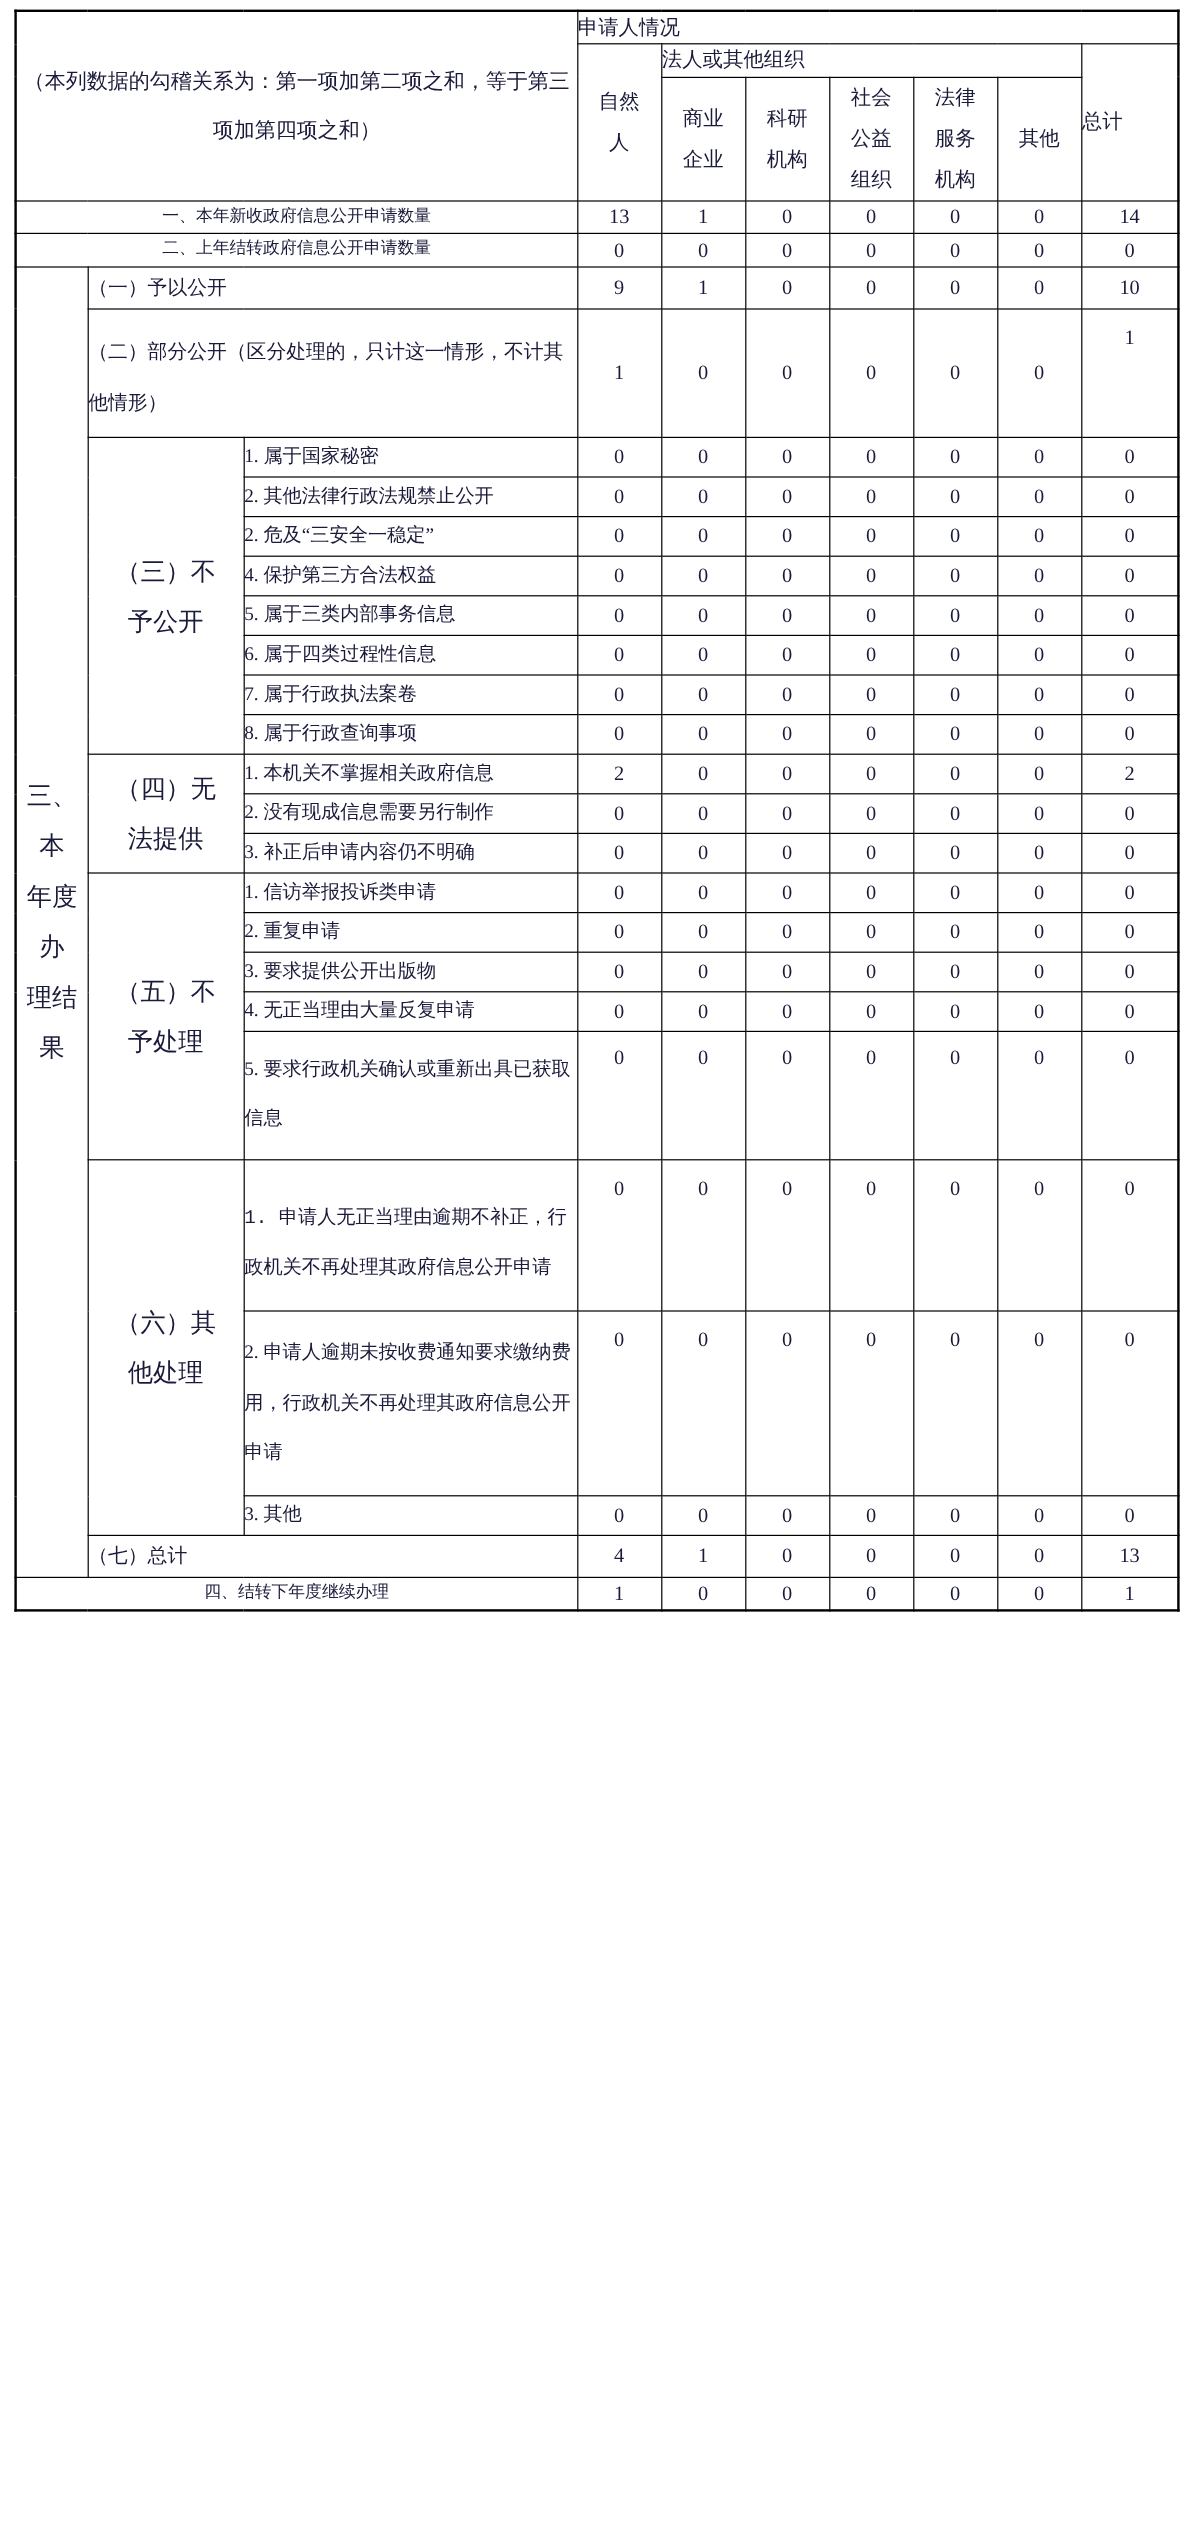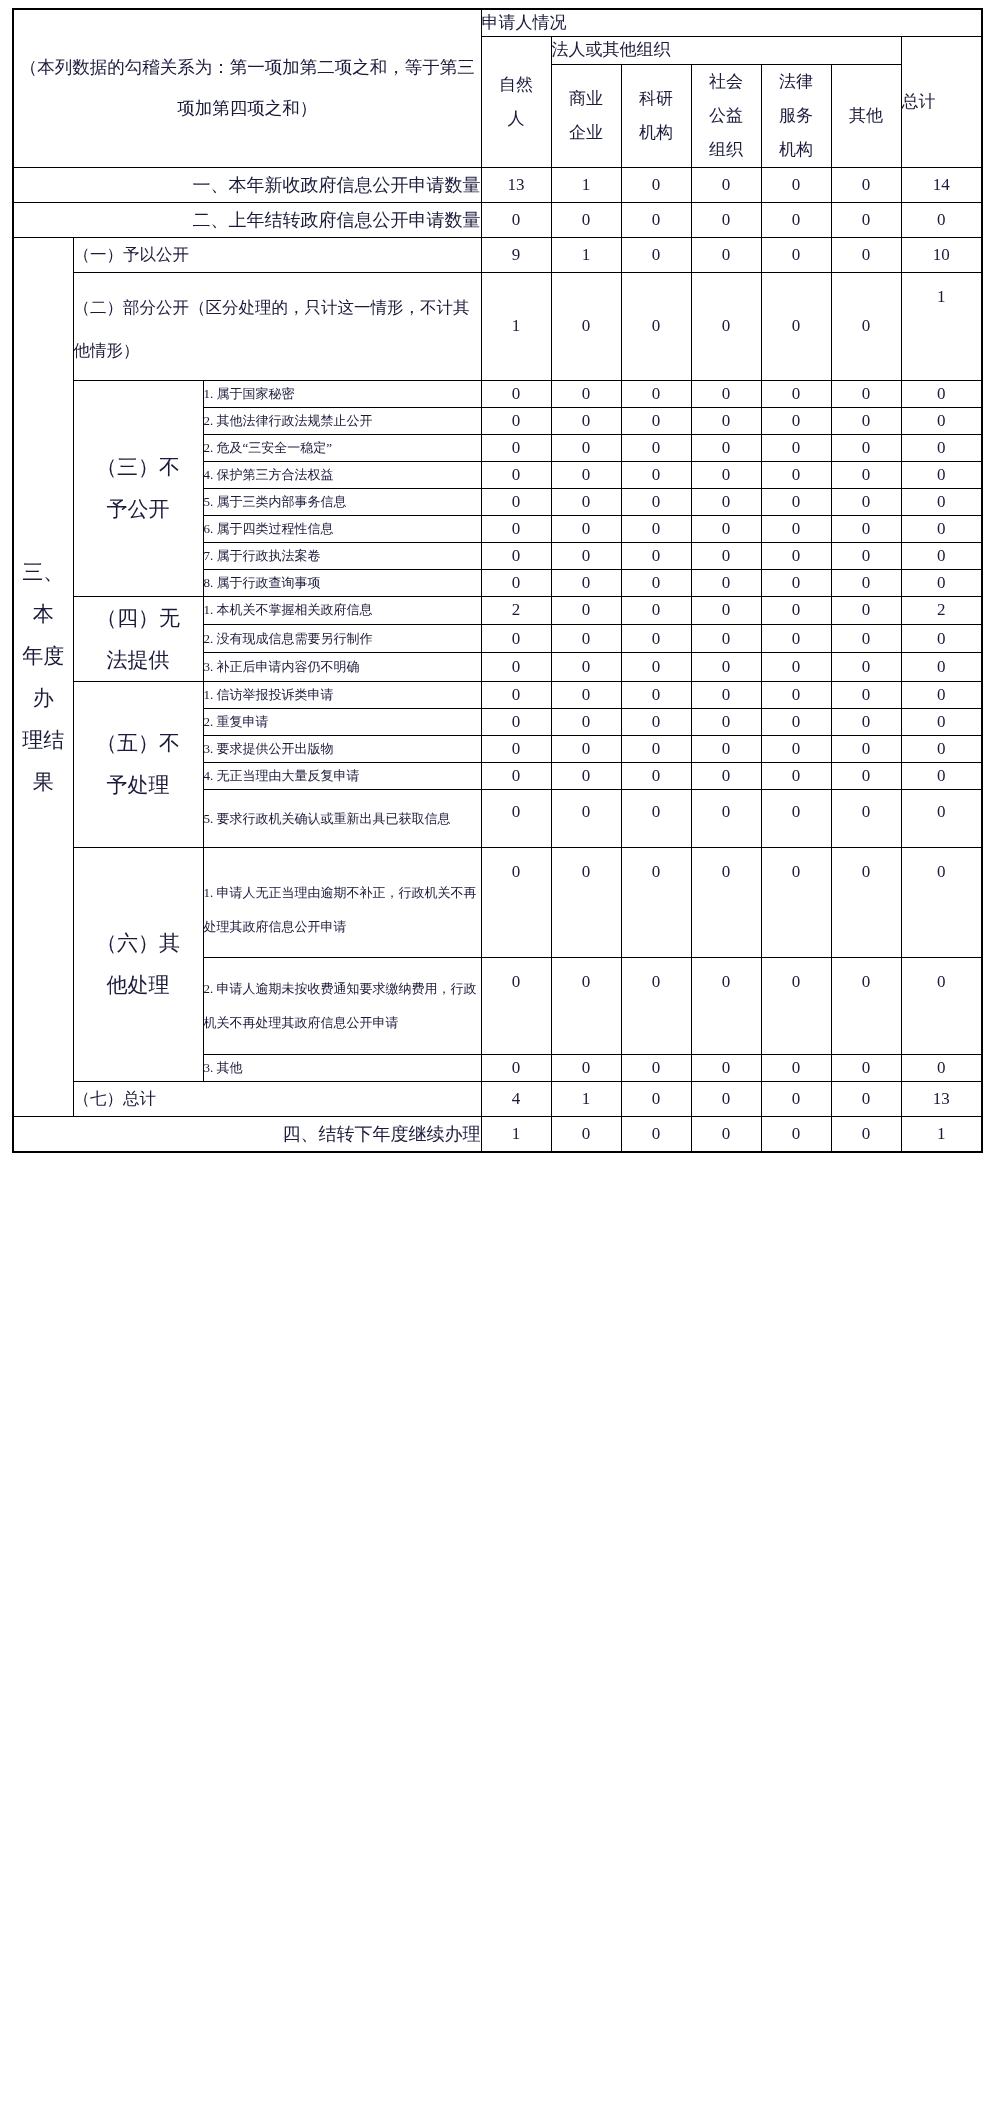--- a/index.html
+++ b/index.html
@@ -51,34 +51,34 @@
     font-family: "Liberation Serif", "DejaVu Serif", serif;
   }
   .hdr-vert {
     text-align: center;
     font-size: 17px;
     line-height: 2.0;
     padding: 6px 2px;
   }
   
   .rowlab {
-    text-align: right;
-    font-size: 18px;
+    text-align: center;
+    font-size: 14px;
     line-height: 1.9;
     padding: 12px 6px 12px 14px;
   }
   .rowlab-lvl2 {
     text-align: left;
     font-size: 16.5px;
     line-height: 2.05;
     padding: 12px 8px 12px 18px;
   }
   .rowlab-lvl3 {
     text-align: left;
-    font-size: 13px;
+    font-size: 16px;
     line-height: 2.0;
     padding: 10px 6px 10px 12px;
   }
   .grp-narrow {
     text-align: center;
     font-size: 21px;
     line-height: 2.0;
     padding: 8px 2px;
   }
   .num {
@@ -370,21 +370,21 @@
     <td class="num" style="vertical-align:top;padding-top:12px;">0</td>
     <td class="num" style="vertical-align:top;padding-top:12px;">0</td>
     <td class="num" style="vertical-align:top;padding-top:12px;">0</td>
   </tr>
 
   <tr>
     <td class="grp-narrow" rowspan="3">
       <span class="stack">（六）其</span>
       <span class="stack">他处理</span>
     </td>
-    <td class="rowlab-lvl3" style="line-height:2.6;padding-top:28px;padding-bottom:14px;">1. 申请人无正当理由逾期不补正，行政机关不再处理其政府信息公开申请</td>
+    <td class="rowlab-lvl3" style="line-height:2.6;padding-top:28px;padding-bottom:14px;font-family:Liberation Mono, monospace;">1. 申请人无正当理由逾期不补正，行政机关不再处理其政府信息公开申请</td>
     <td class="num" style="vertical-align:top;padding-top:14px;">0</td>
     <td class="num" style="vertical-align:top;padding-top:14px;">0</td>
     <td class="num" style="vertical-align:top;padding-top:14px;">0</td>
     <td class="num" style="vertical-align:top;padding-top:14px;">0</td>
     <td class="num" style="vertical-align:top;padding-top:14px;">0</td>
     <td class="num" style="vertical-align:top;padding-top:14px;">0</td>
     <td class="num" style="vertical-align:top;padding-top:14px;">0</td>
   </tr>
   <tr>
     <td class="rowlab-lvl3" style="line-height:2.6;padding-top:14px;padding-bottom:14px;">2. 申请人逾期未按收费通知要求缴纳费用，行政机关不再处理其政府信息公开申请</td>

